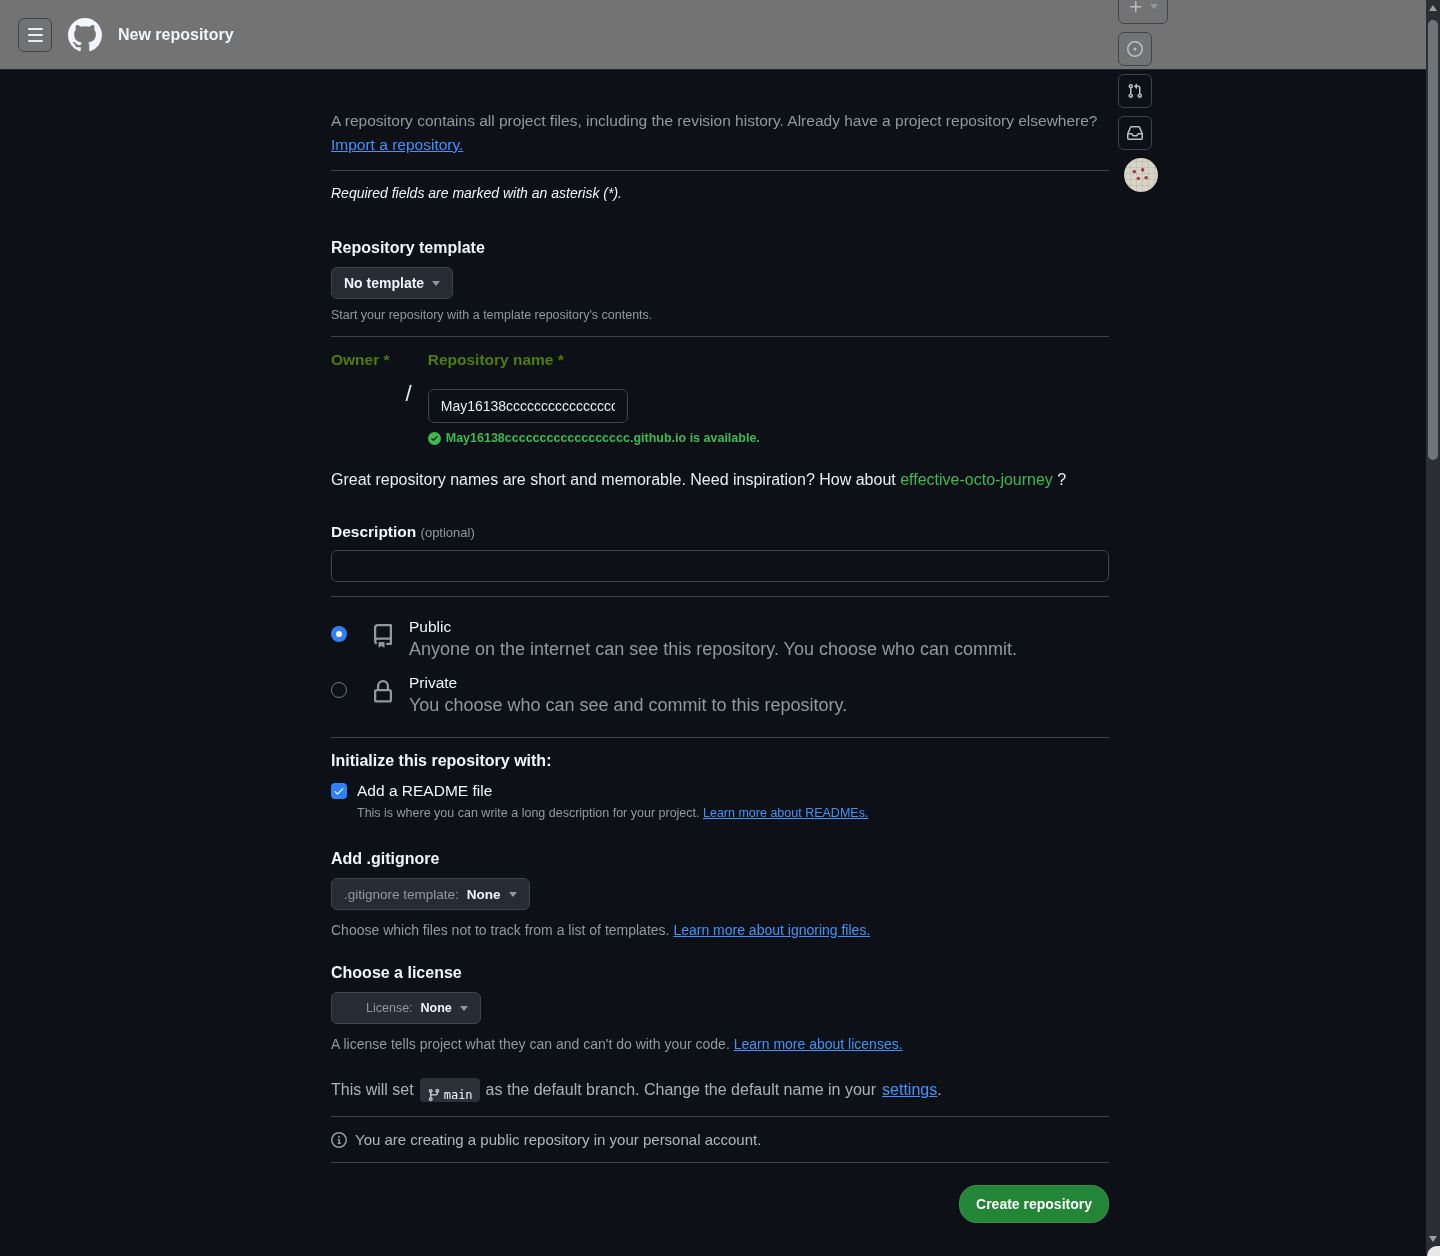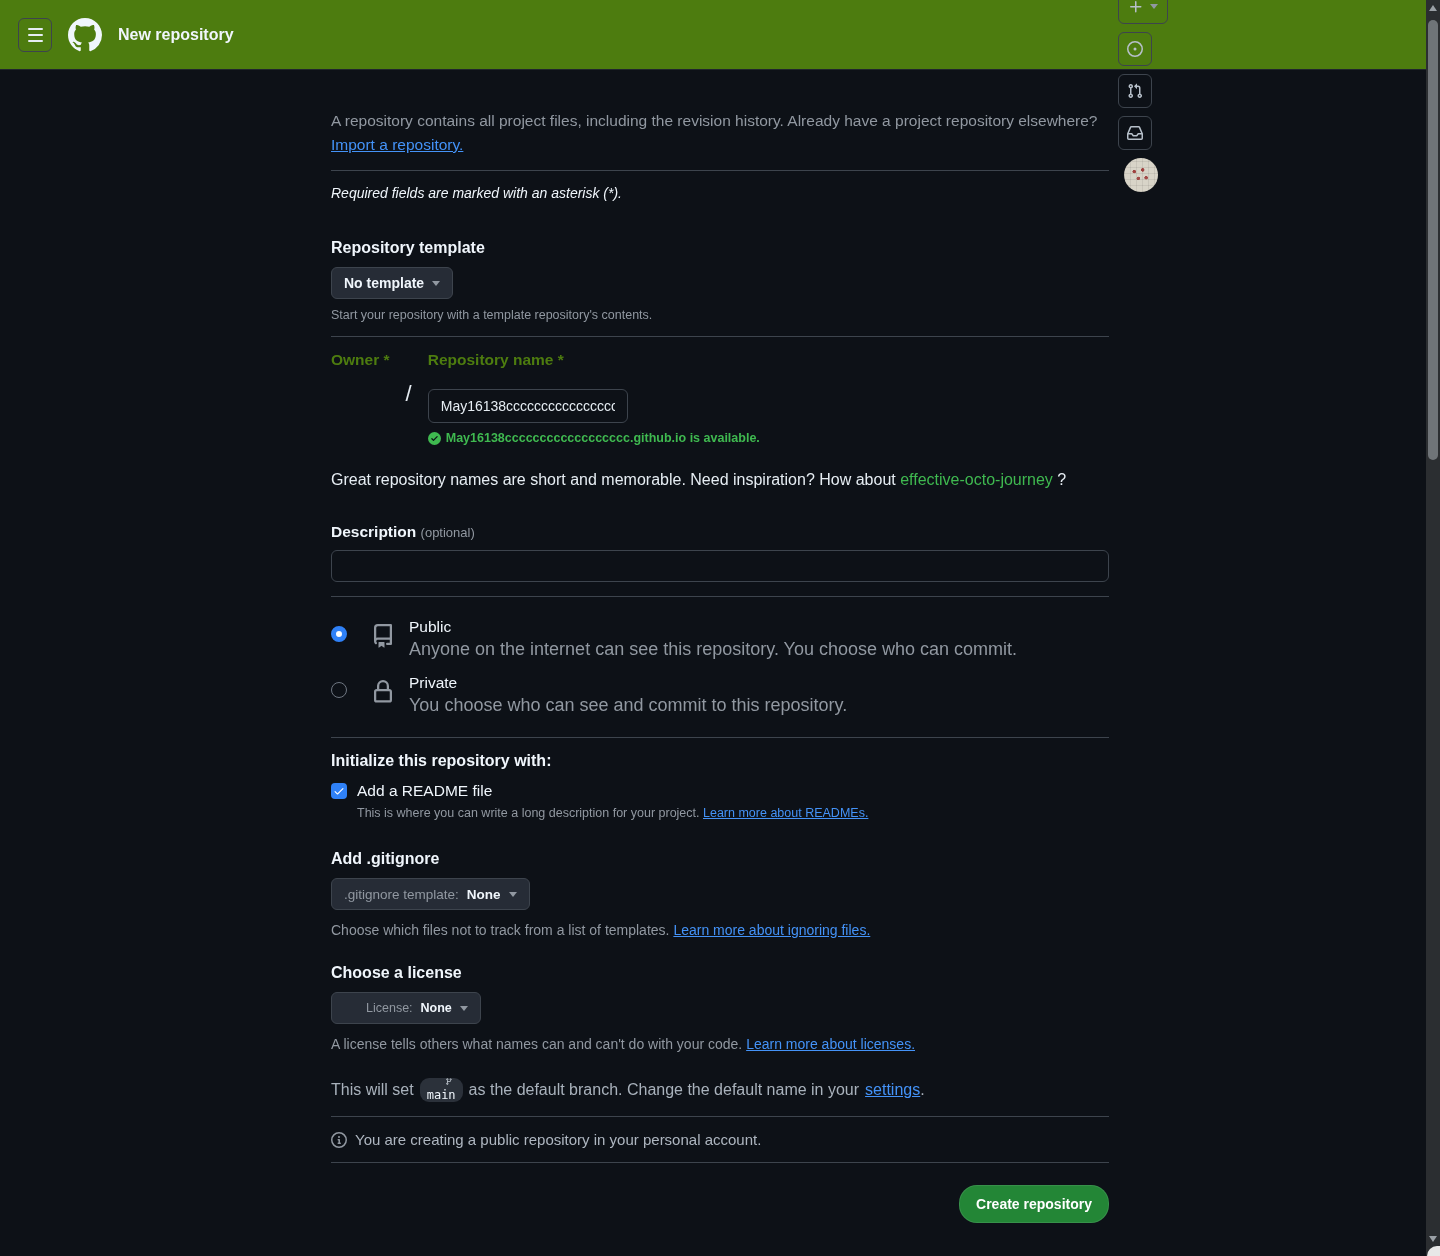--- a/index.html
+++ b/index.html
@@ -8,21 +8,21 @@
     width:1440px; height:1256px;
     background:#0d1117;
     font-family:"Liberation Sans", sans-serif;
     color:#e6edf3;
     position:relative;
     overflow:hidden;
   }
 
   
   .app-header {
-    height:70px; background:#4d7c0f;
+    height:70px; background:#737373;
     border-bottom:1px solid #21262d;
     display:flex; align-items:center; justify-content:space-between;
     padding:0 34px 0 18px;
   }
   .hdr-left { display:flex; align-items:center; gap:16px; }
   .hamburger {
     width:34px; height:34px; border:1px solid #3d444d; border-radius:6px;
     display:flex; flex-direction:column; justify-content:center; align-items:center; gap:4px;
     background:transparent; cursor:pointer;
   }
@@ -159,22 +159,22 @@
   .readme-note a { font-size:12.5px; }
 
   .gitignore-section { margin-top:30px; }
   .gitignore-section .gh-btn, .license-section .gh-btn { margin-top:10px; font-size:13.5px; }
   .license-section { margin-top:26px; }
   .license-section .gh-btn { font-size:12.5px;padding-left:34px; }
 
   .branch-line { margin-top:26px; font-size:16px; color:#a9b2bc; display:flex; align-items:center; flex-wrap:wrap; gap:0 6px; }
   .branch-badge {
     display:inline-flex; align-items:flex-end; gap:3px; height:24px; padding:0 7px;
-    background:#2b313a; border-radius:9px;
-    font-family:"DejaVu Sans Mono", monospace; font-size:12px; color:#f0f6fc;flex-direction:column;
+    background:#2b313a; border-radius:4px;
+    font-family:"DejaVu Sans Mono", monospace; font-size:12px; color:#f0f6fc;
   }
   .branch-badge svg { width:14px; height:14px; fill:#c9d1d9; }
   .branch-rule-top { margin:18px 0 16px; }
 
   .info-row { display:flex; align-items:center; gap:8px; font-size:15px; color:#aeb6c0; }
   .info-row svg { width:16px; height:16px; fill:#9198a1; flex:none; }
   .info-rule { margin:16px 0 0; }
 
   .submit-row { display:flex; justify-content:flex-end; margin-top:22px; }
   .create-btn {
@@ -364,21 +364,21 @@
   </div>
 
   <div class="license-section">
     <div class="section-label">Choose a license</div>
     <button class="gh-btn">
       <span class="btn-prefix">License:</span>
       <span>None</span>
       <span class="caret"></span>
     </button>
     <div class="caption-14">
-      <span>A license tells others what names can and can't do with your code.</span>
+      <span>A license tells project what they can and can't do with your code.</span>
       <a class="lnk">Learn more about licenses.</a>
     </div>
   </div>
 
   <div class="branch-line">
     <span>This will set</span>
     <span class="branch-badge">
       <svg viewBox="0 0 16 16">
           <path d="M9.5 3.25a2.25 2.25 0 1 1 3 2.122V6A2.5 2.5 0 0 1 10 8.5H6a1 1 0 0 0-1 1v1.128a2.251 2.251 0 1 1-1.5 0V5.372a2.25 2.25 0 1 1 1.5 0v1.836A2.493 2.493 0 0 1 6 7h4a1 1 0 0 0 1-1v-.628a2.25 2.25 0 0 1-1.5-2.122Zm-6 0a.75.75 0 1 0 1.5 0 .75.75 0 0 0-1.5 0Zm8.25-.75a.75.75 0 1 0 0 1.5.75.75 0 0 0 0-1.5ZM4.25 12a.75.75 0 1 0 0 1.5.75.75 0 0 0 0-1.5Z"></path>
         </svg>

